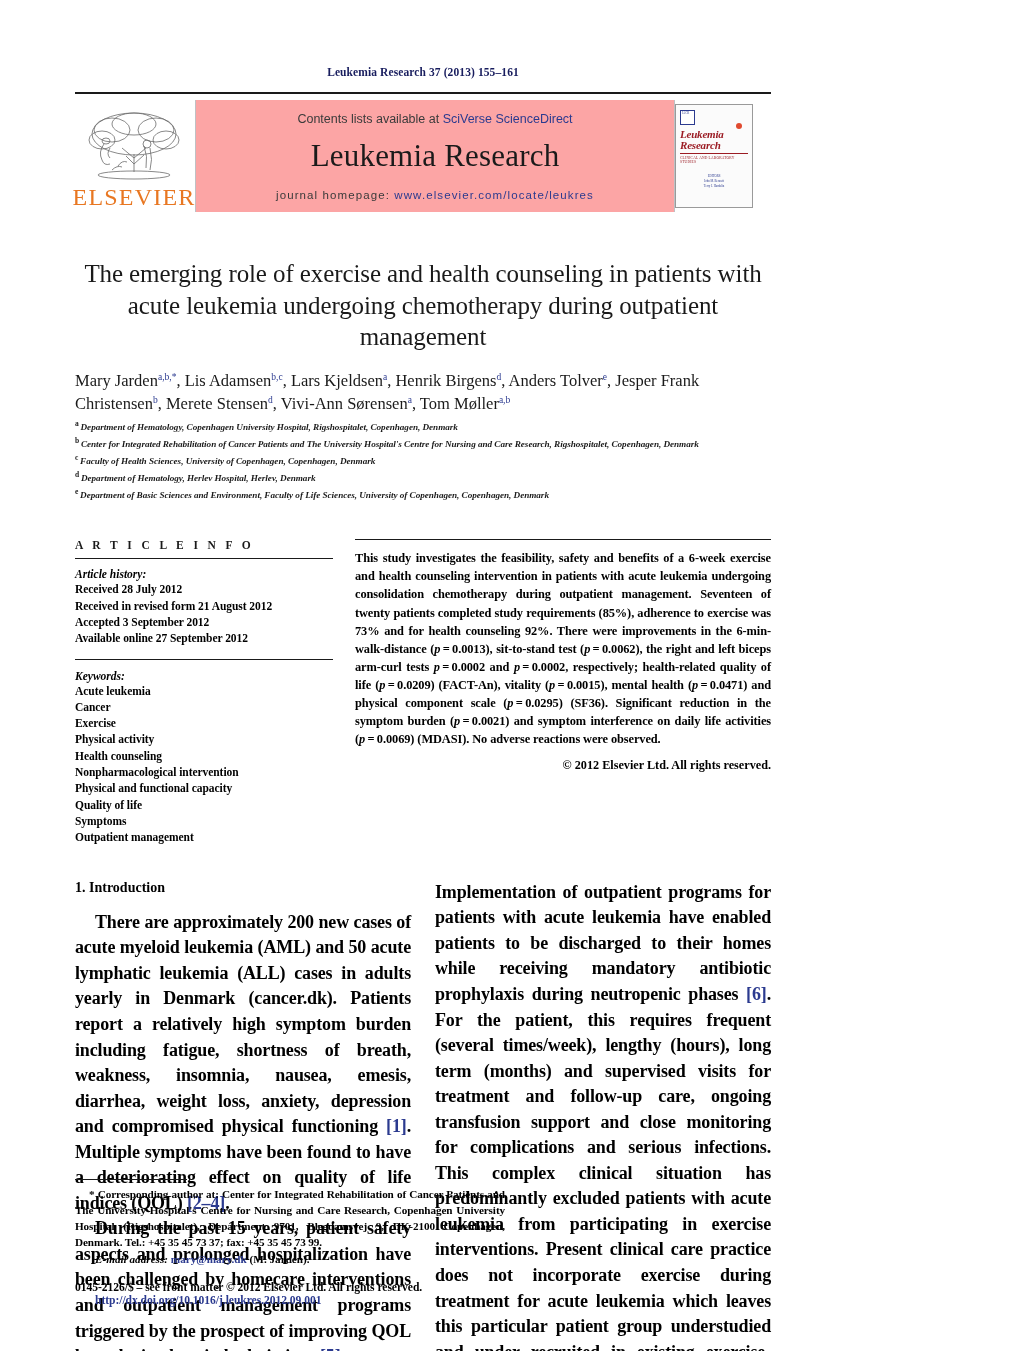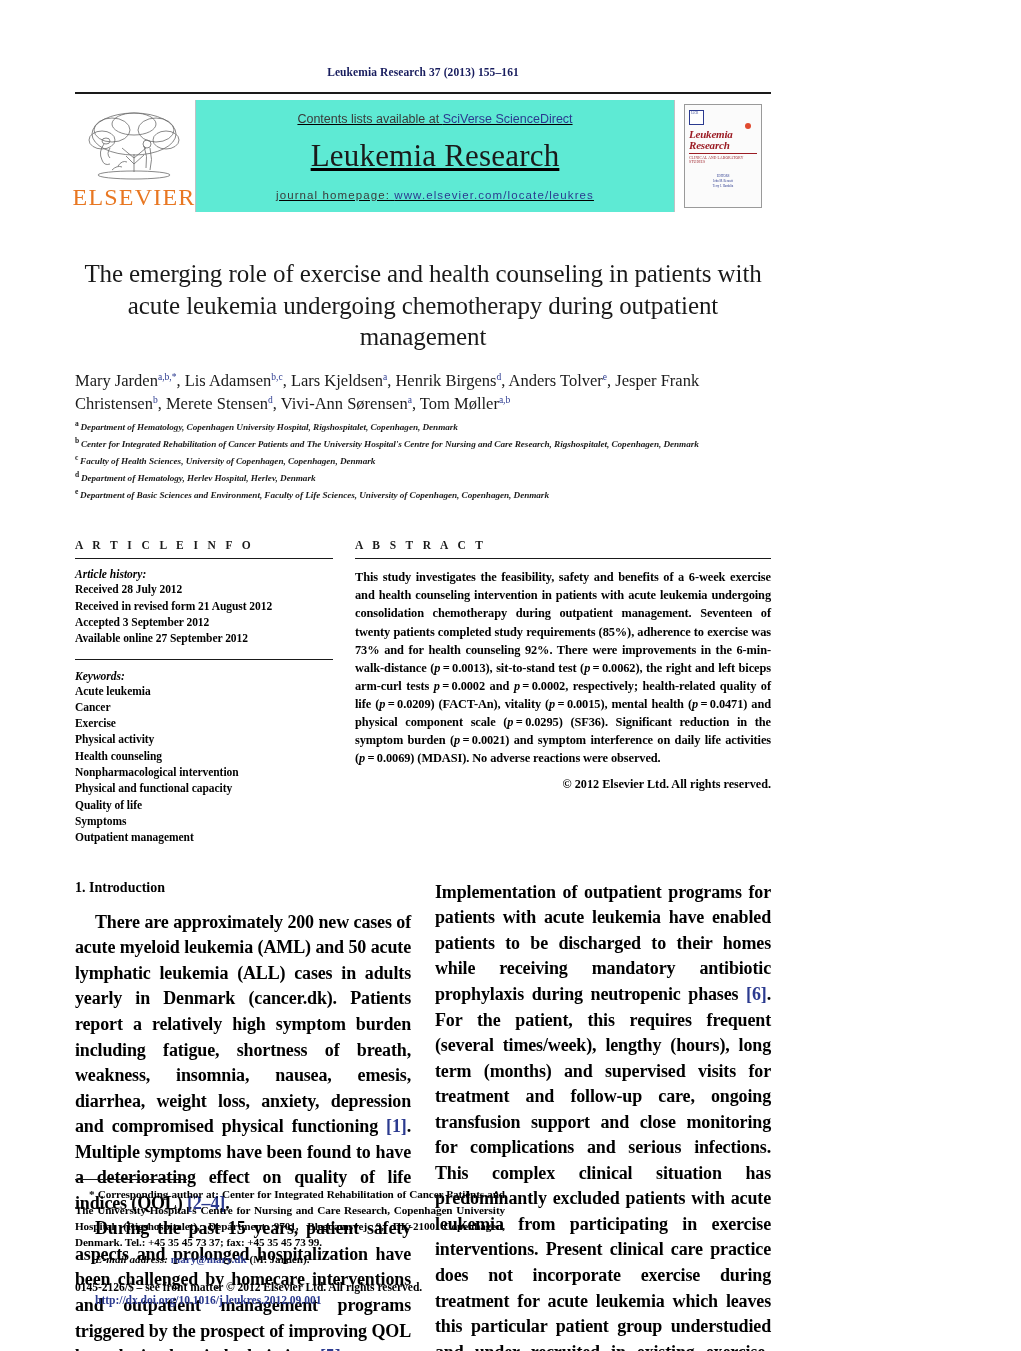--- a/index.html
+++ b/index.html
@@ -54,29 +54,28 @@
   .elsevier-word {
     font-family: "Liberation Serif", serif;
     font-size: 24px;
     letter-spacing: 1.2px;
     color: #e87722;
     line-height: 1;
     margin-top: 1px;
   }
   .mast-center {
     flex: 1 1 auto;
-    background: #5eead4;
+    background: #fca5a5;
     margin: 6px 0 6px 2px;
     display: flex;
     flex-direction: column;
     align-items: center;
     justify-content: center;
     border-left: 1px solid #bfc1c4;
     border-right: 1px solid #bfc1c4;
-    text-decoration: underline;
   }
   .contents-line {
     font-family: "Liberation Sans", sans-serif;
     font-size: 12.5px;
     color: #3a3a3a;
     margin-bottom: 14px;
   }
   .contents-line a, .sd-link {
     color: #2b3a8f;
     text-decoration: none;
@@ -93,21 +92,20 @@
     font-size: 11.5px;
     letter-spacing: 1.1px;
     color: #3a3a3a;
   }
   .homepage-line .url { color: #2b3a8f; }
   .mast-cover {
     flex: 0 0 96px;
     width: 96px;
     display: flex;
     align-items: center;
-    justify-content: center;
   }
   .cover-thumb {
     width: 78px;
     height: 104px;
     border: 1px solid #9a9a9a;
     background: #fbfbfb;
     position: relative;
     box-sizing: border-box;
     padding: 5px 4px;
     overflow: hidden;
@@ -398,21 +396,20 @@
           <div class="kw-line">Health counseling</div>
           <div class="kw-line">Nonpharmacological intervention</div>
           <div class="kw-line">Physical and functional capacity</div>
           <div class="kw-line">Quality of life</div>
           <div class="kw-line">Symptoms</div>
           <div class="kw-line">Outpatient management</div>
         </div>
     </div>
 
     <div class="col-abs">
-      <div class="sec-head">A B S T R A C T</div>
       <div class="hr-thin"></div>
       <p class="abs-p">This study investigates the feasibility, safety and benefits of a 6-week exercise and health counseling intervention in patients with acute leukemia undergoing consolidation chemotherapy during outpatient management. Seventeen of twenty patients completed study requirements (85%), adherence to exercise was 73% and for health counseling 92%. There were improvements in the 6-min-walk-distance (<i>p</i> = 0.0013), sit-to-stand test (<i>p</i> = 0.0062), the right and left biceps arm-curl tests <i>p</i> = 0.0002 and <i>p</i> = 0.0002, respectively; health-related quality of life (<i>p</i> = 0.0209) (FACT-An), vitality (<i>p</i> = 0.0015), mental health (<i>p</i> = 0.0471) and physical component scale (<i>p</i> = 0.0295) (SF36). Significant reduction in the symptom burden (<i>p</i> = 0.0021) and symptom interference on daily life activities (<i>p</i> = 0.0069) (MDASI). No adverse reactions were observed.</p>
       <div class="copyright">© 2012 Elsevier Ltd. All rights reserved.</div>
     </div>
   </div>
 
   <div class="bodyblock">
     <div class="bcol">
       <div class="sec-title">1.  Introduction</div>
       <p class="body-p">There are approximately 200 new cases of acute myeloid leukemia (AML) and 50 acute lymphatic leukemia (ALL) cases in adults yearly in Denmark (cancer.dk). Patients report a relatively high symptom burden including fatigue, shortness of breath, weakness, insomnia, nausea, emesis, diarrhea, weight loss, anxiety, depression and compromised physical functioning <span class="ref">[1]</span>. Multiple symptoms have been found to have a deteriorating effect on quality of life indices (QOL) <span class="ref">[2–4]</span>.</p>

